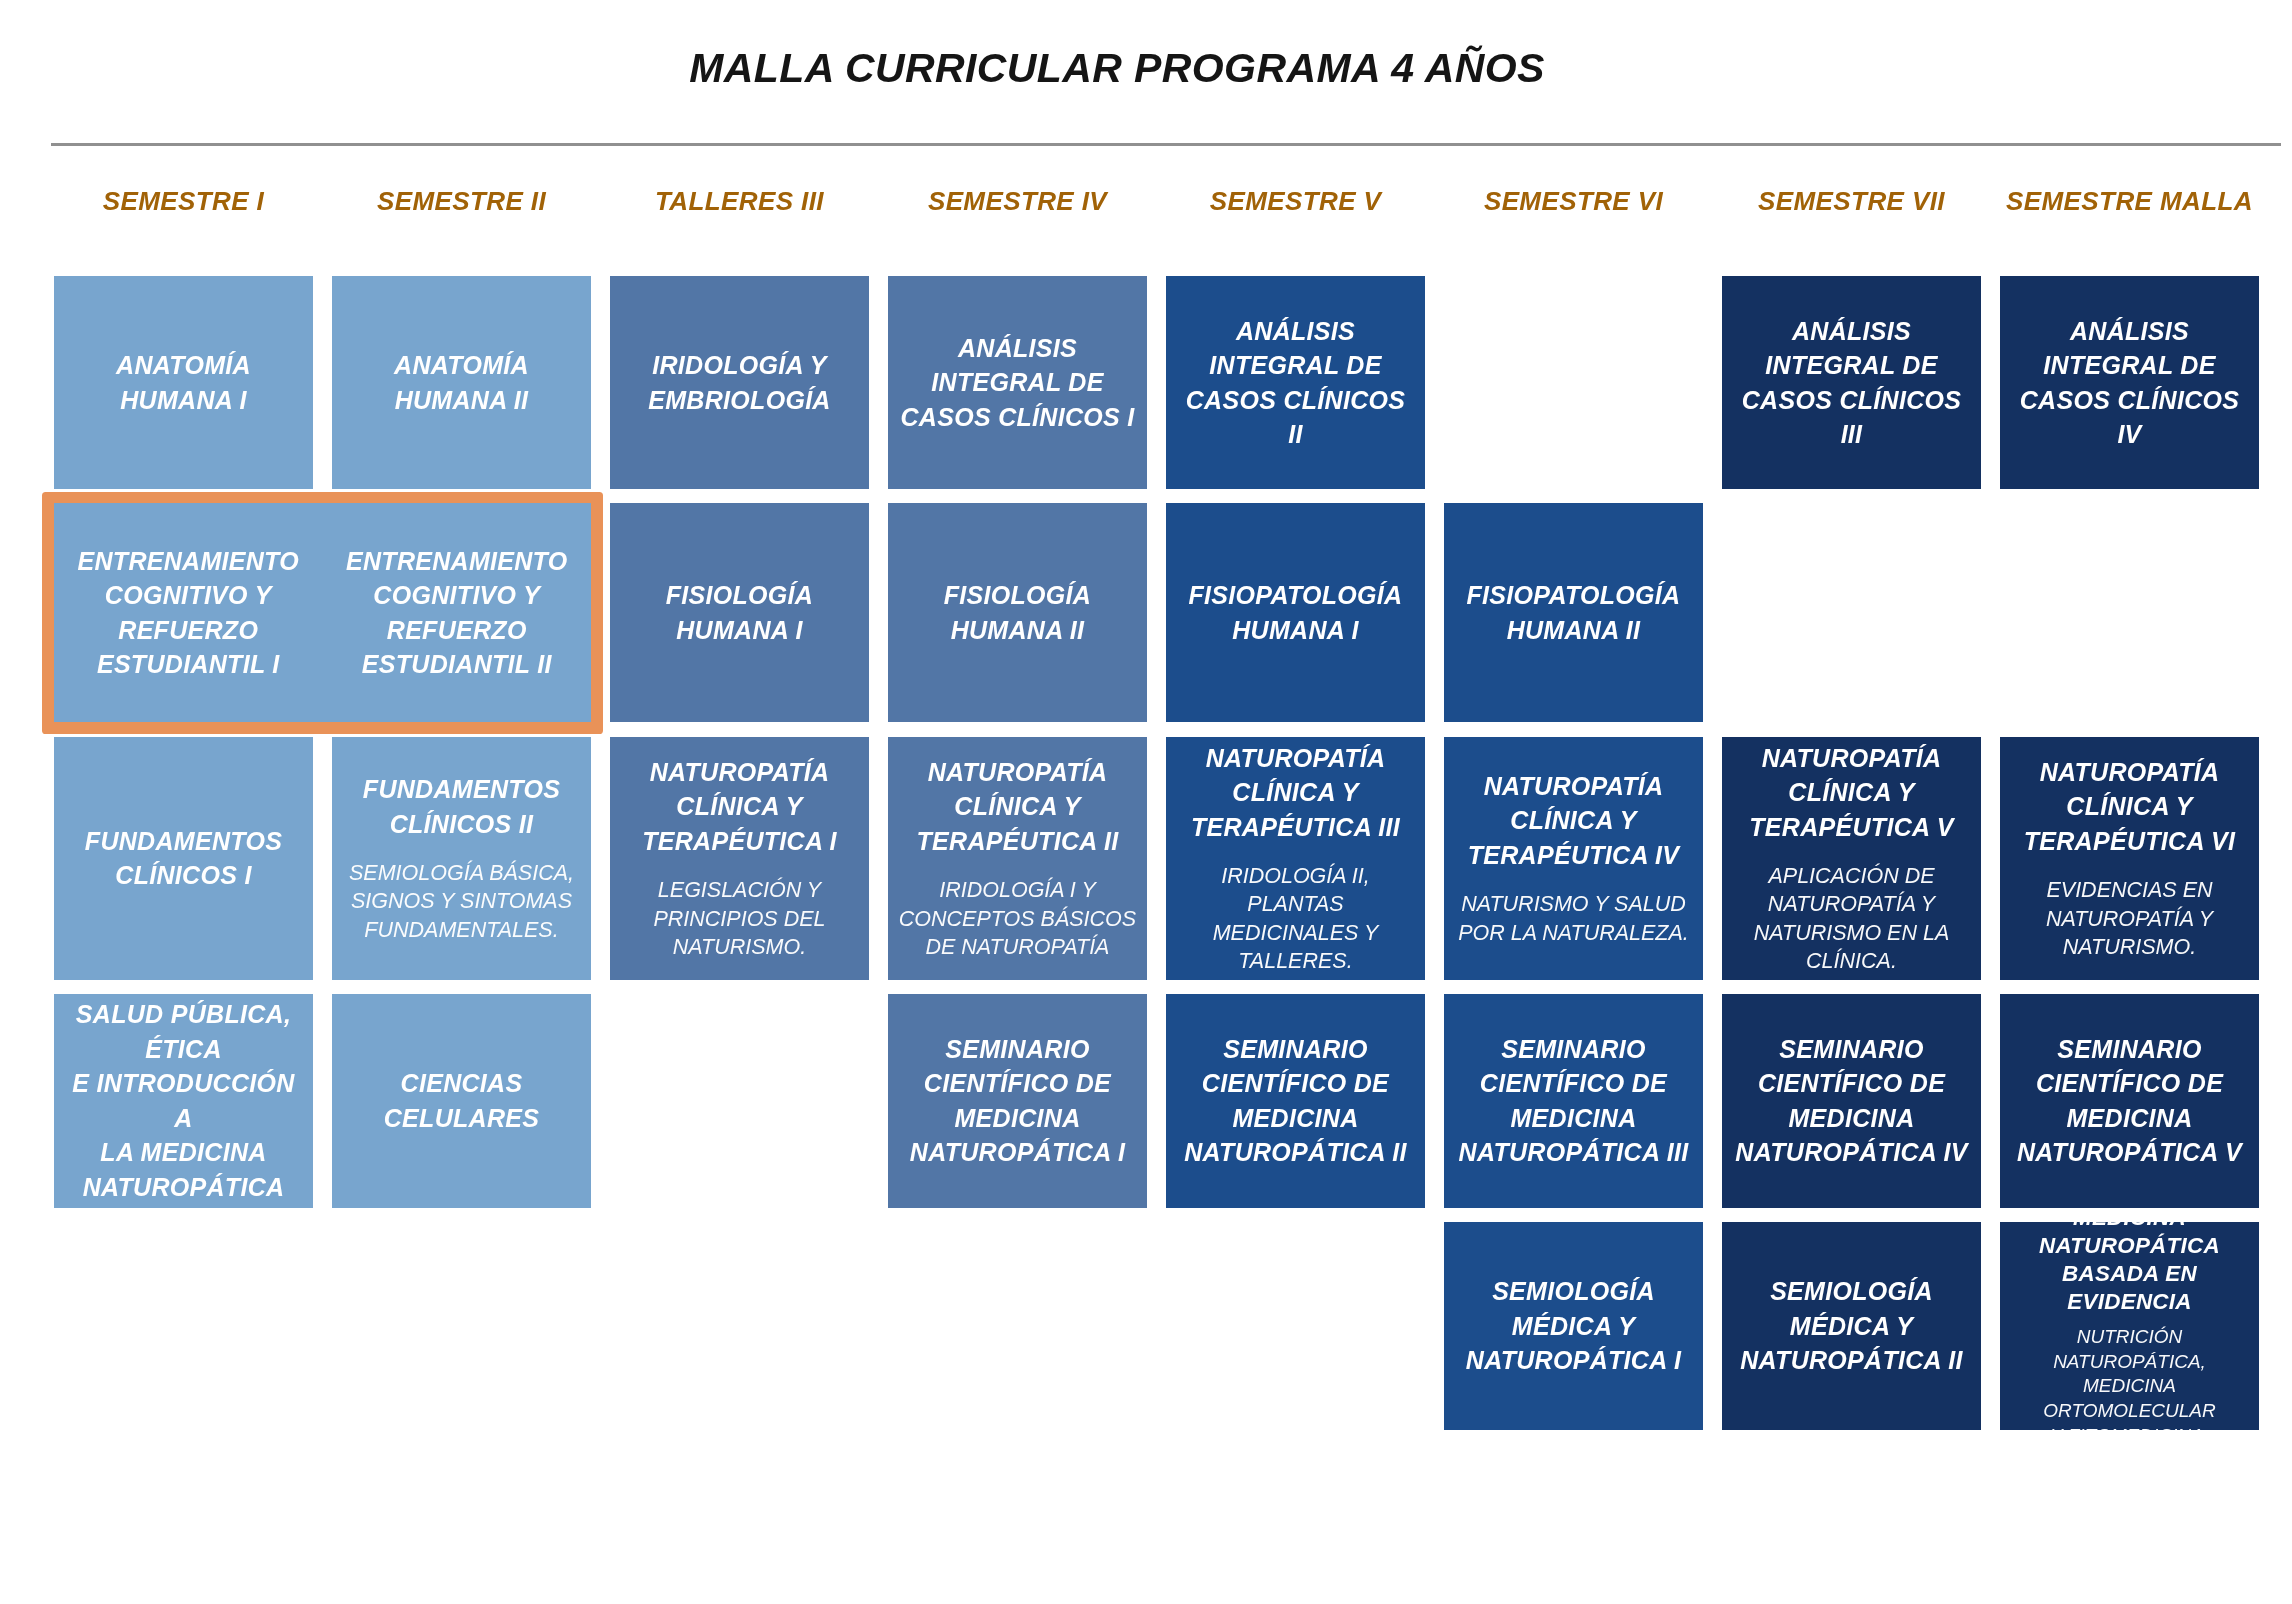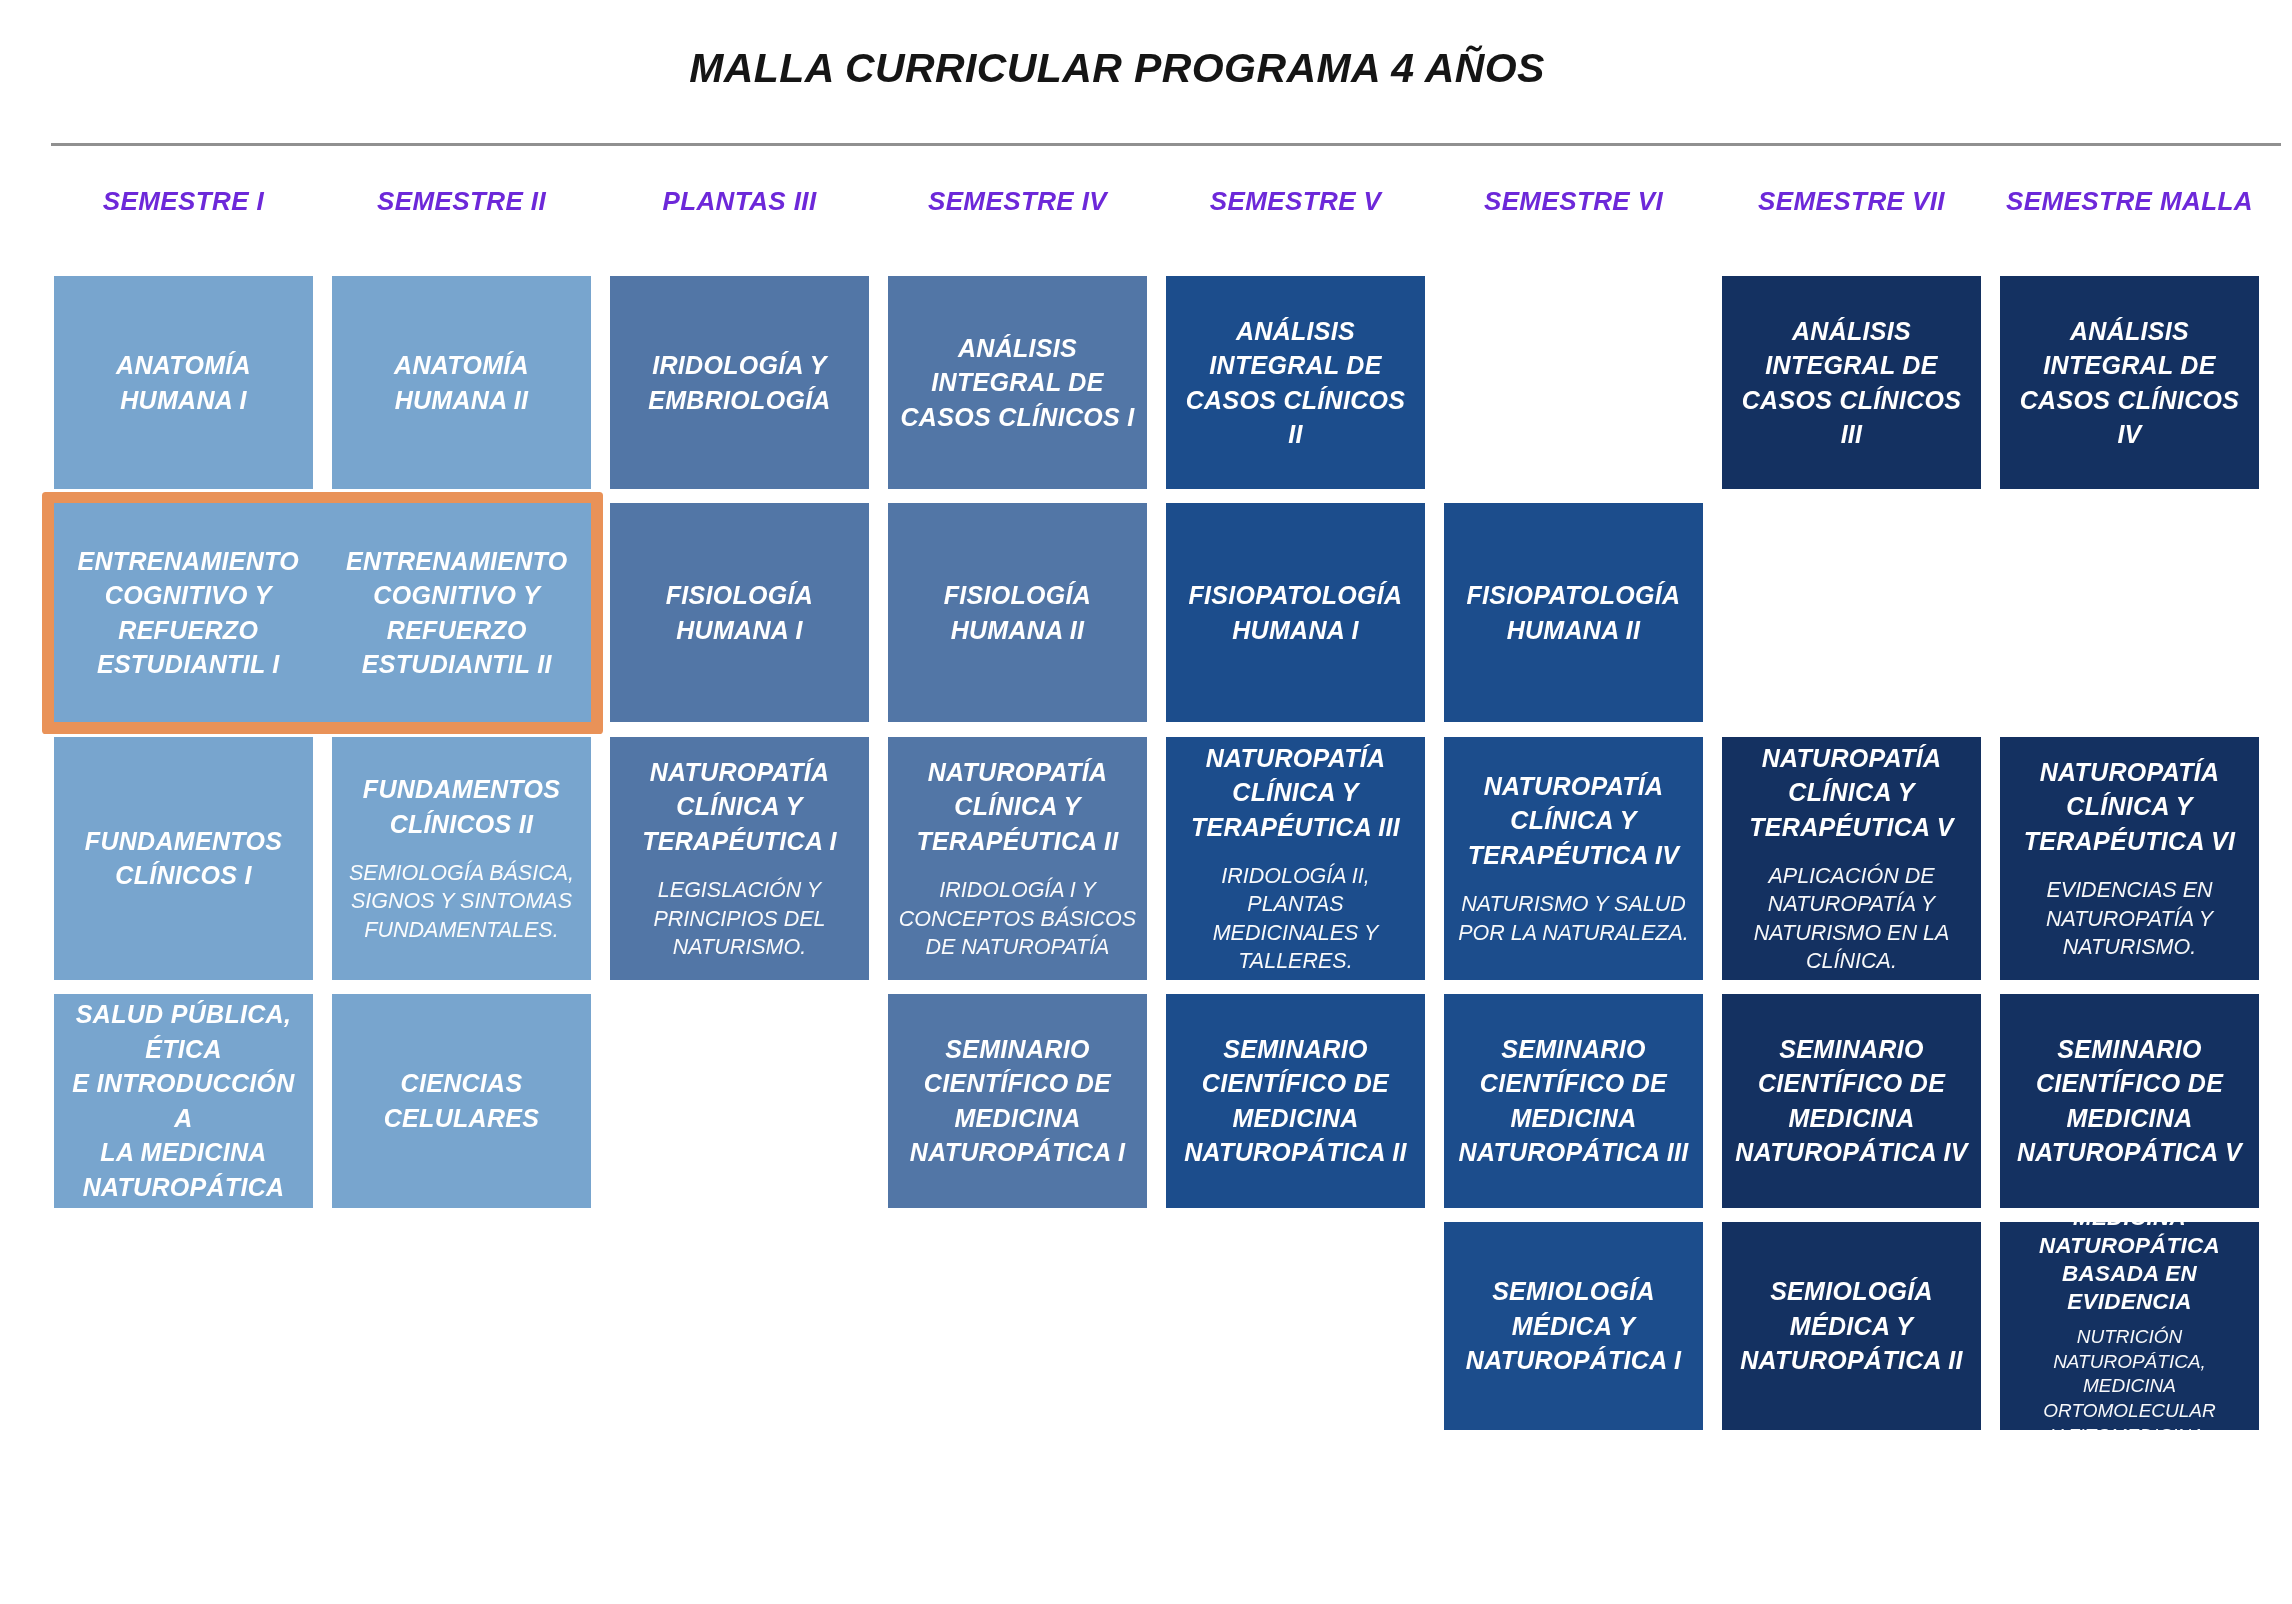--- a/index.html
+++ b/index.html
@@ -20,21 +20,21 @@
   .divider{
     position:absolute;top:143px;left:51px;
     width:2230px;height:2.7px;background:#909090;
   }
   .headers{
     position:absolute;left:54px;top:186px;
     display:grid;grid-template-columns:repeat(8,259px);column-gap:19px;
   }
   .headers .h{
     text-align:center;font-size:26px;font-weight:700;
-    color:#6d28d9;letter-spacing:0.4px;white-space:nowrap;
+    color:#a16207;letter-spacing:0.4px;white-space:nowrap;
   }
   .grid{
     position:absolute;left:54px;top:276px;
     display:grid;
     grid-template-columns:repeat(8,259px);
     grid-template-rows:213px 219px 243px 214px 208px;
     column-gap:19px;row-gap:14.3px;
   }
   .card{
     display:flex;flex-direction:column;align-items:center;justify-content:center;
@@ -69,21 +69,21 @@
 <body>
 
 <div class="page">
 
   <div class="title">MALLA CURRICULAR PROGRAMA 4 AÑOS</div>
   <div class="divider"></div>
 
   <div class="headers">
     <div class="h">SEMESTRE I</div>
     <div class="h">SEMESTRE II</div>
-    <div class="h">PLANTAS III</div>
+    <div class="h">TALLERES III</div>
     <div class="h">SEMESTRE IV</div>
     <div class="h">SEMESTRE V</div>
     <div class="h">SEMESTRE VI</div>
     <div class="h">SEMESTRE VII</div>
     <div class="h">SEMESTRE MALLA</div>
   </div>
 
   <div class="grid">
 
     <div class="card light" style="grid-area:1/1">

